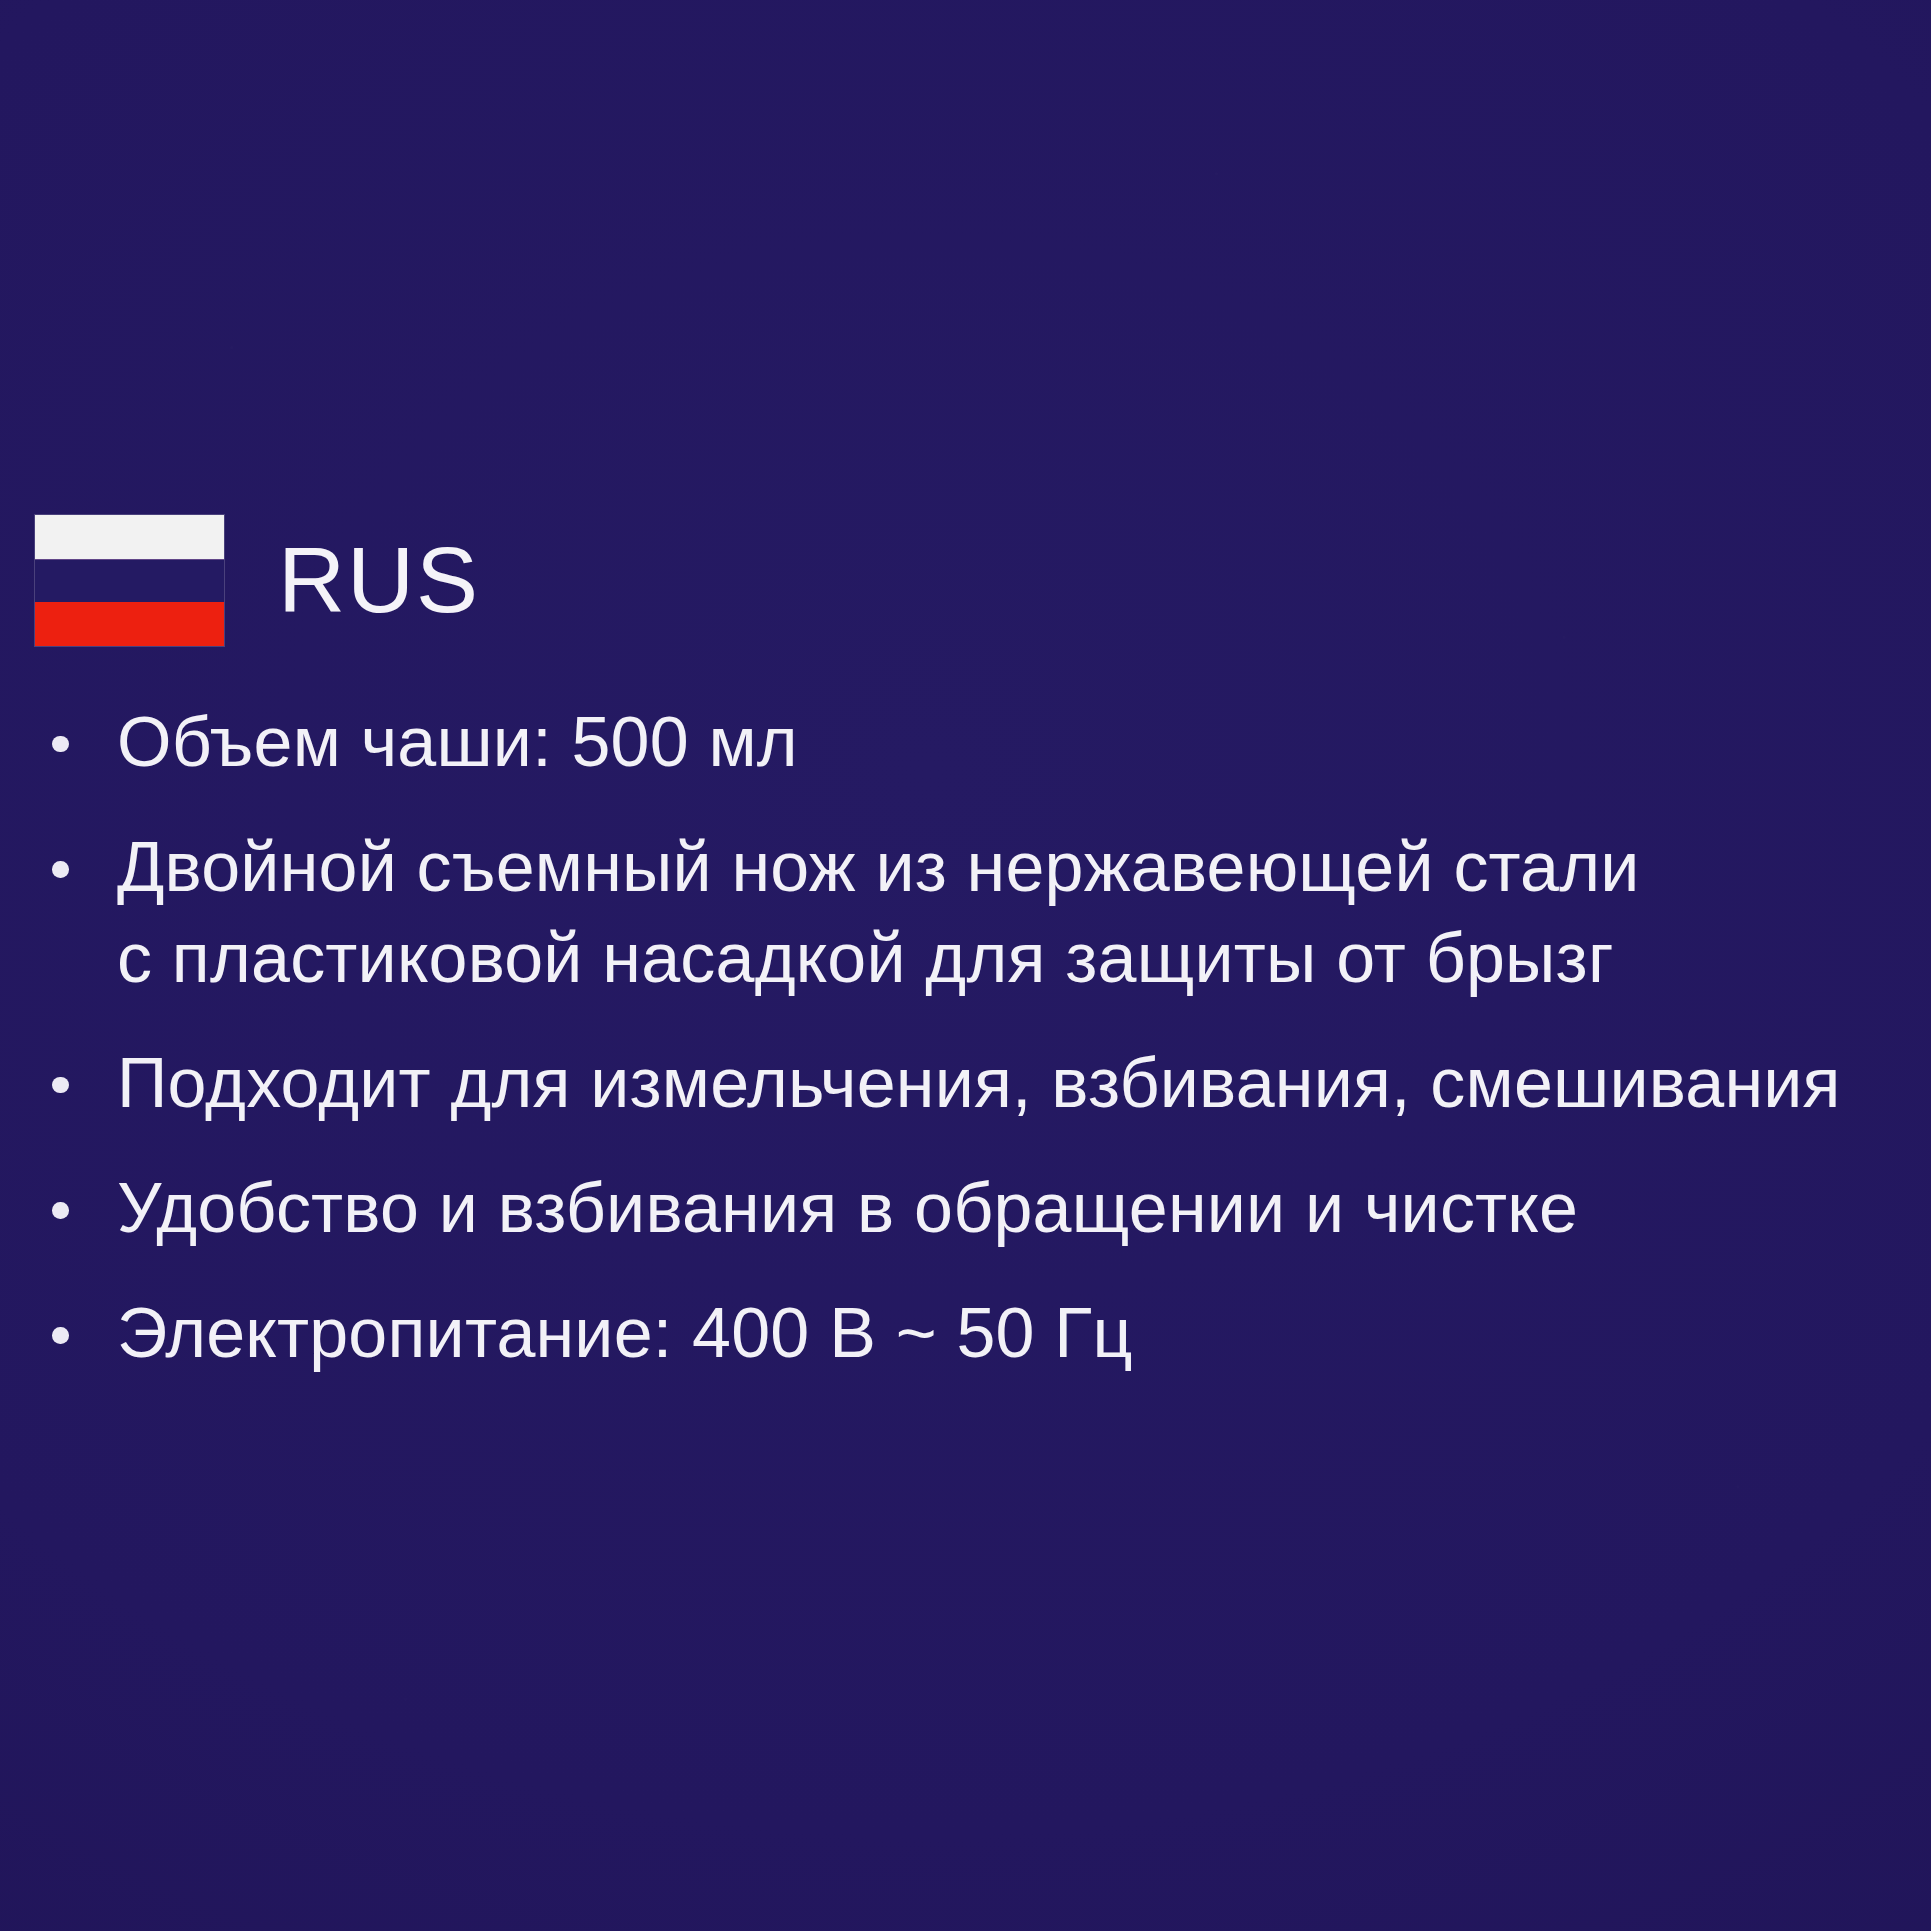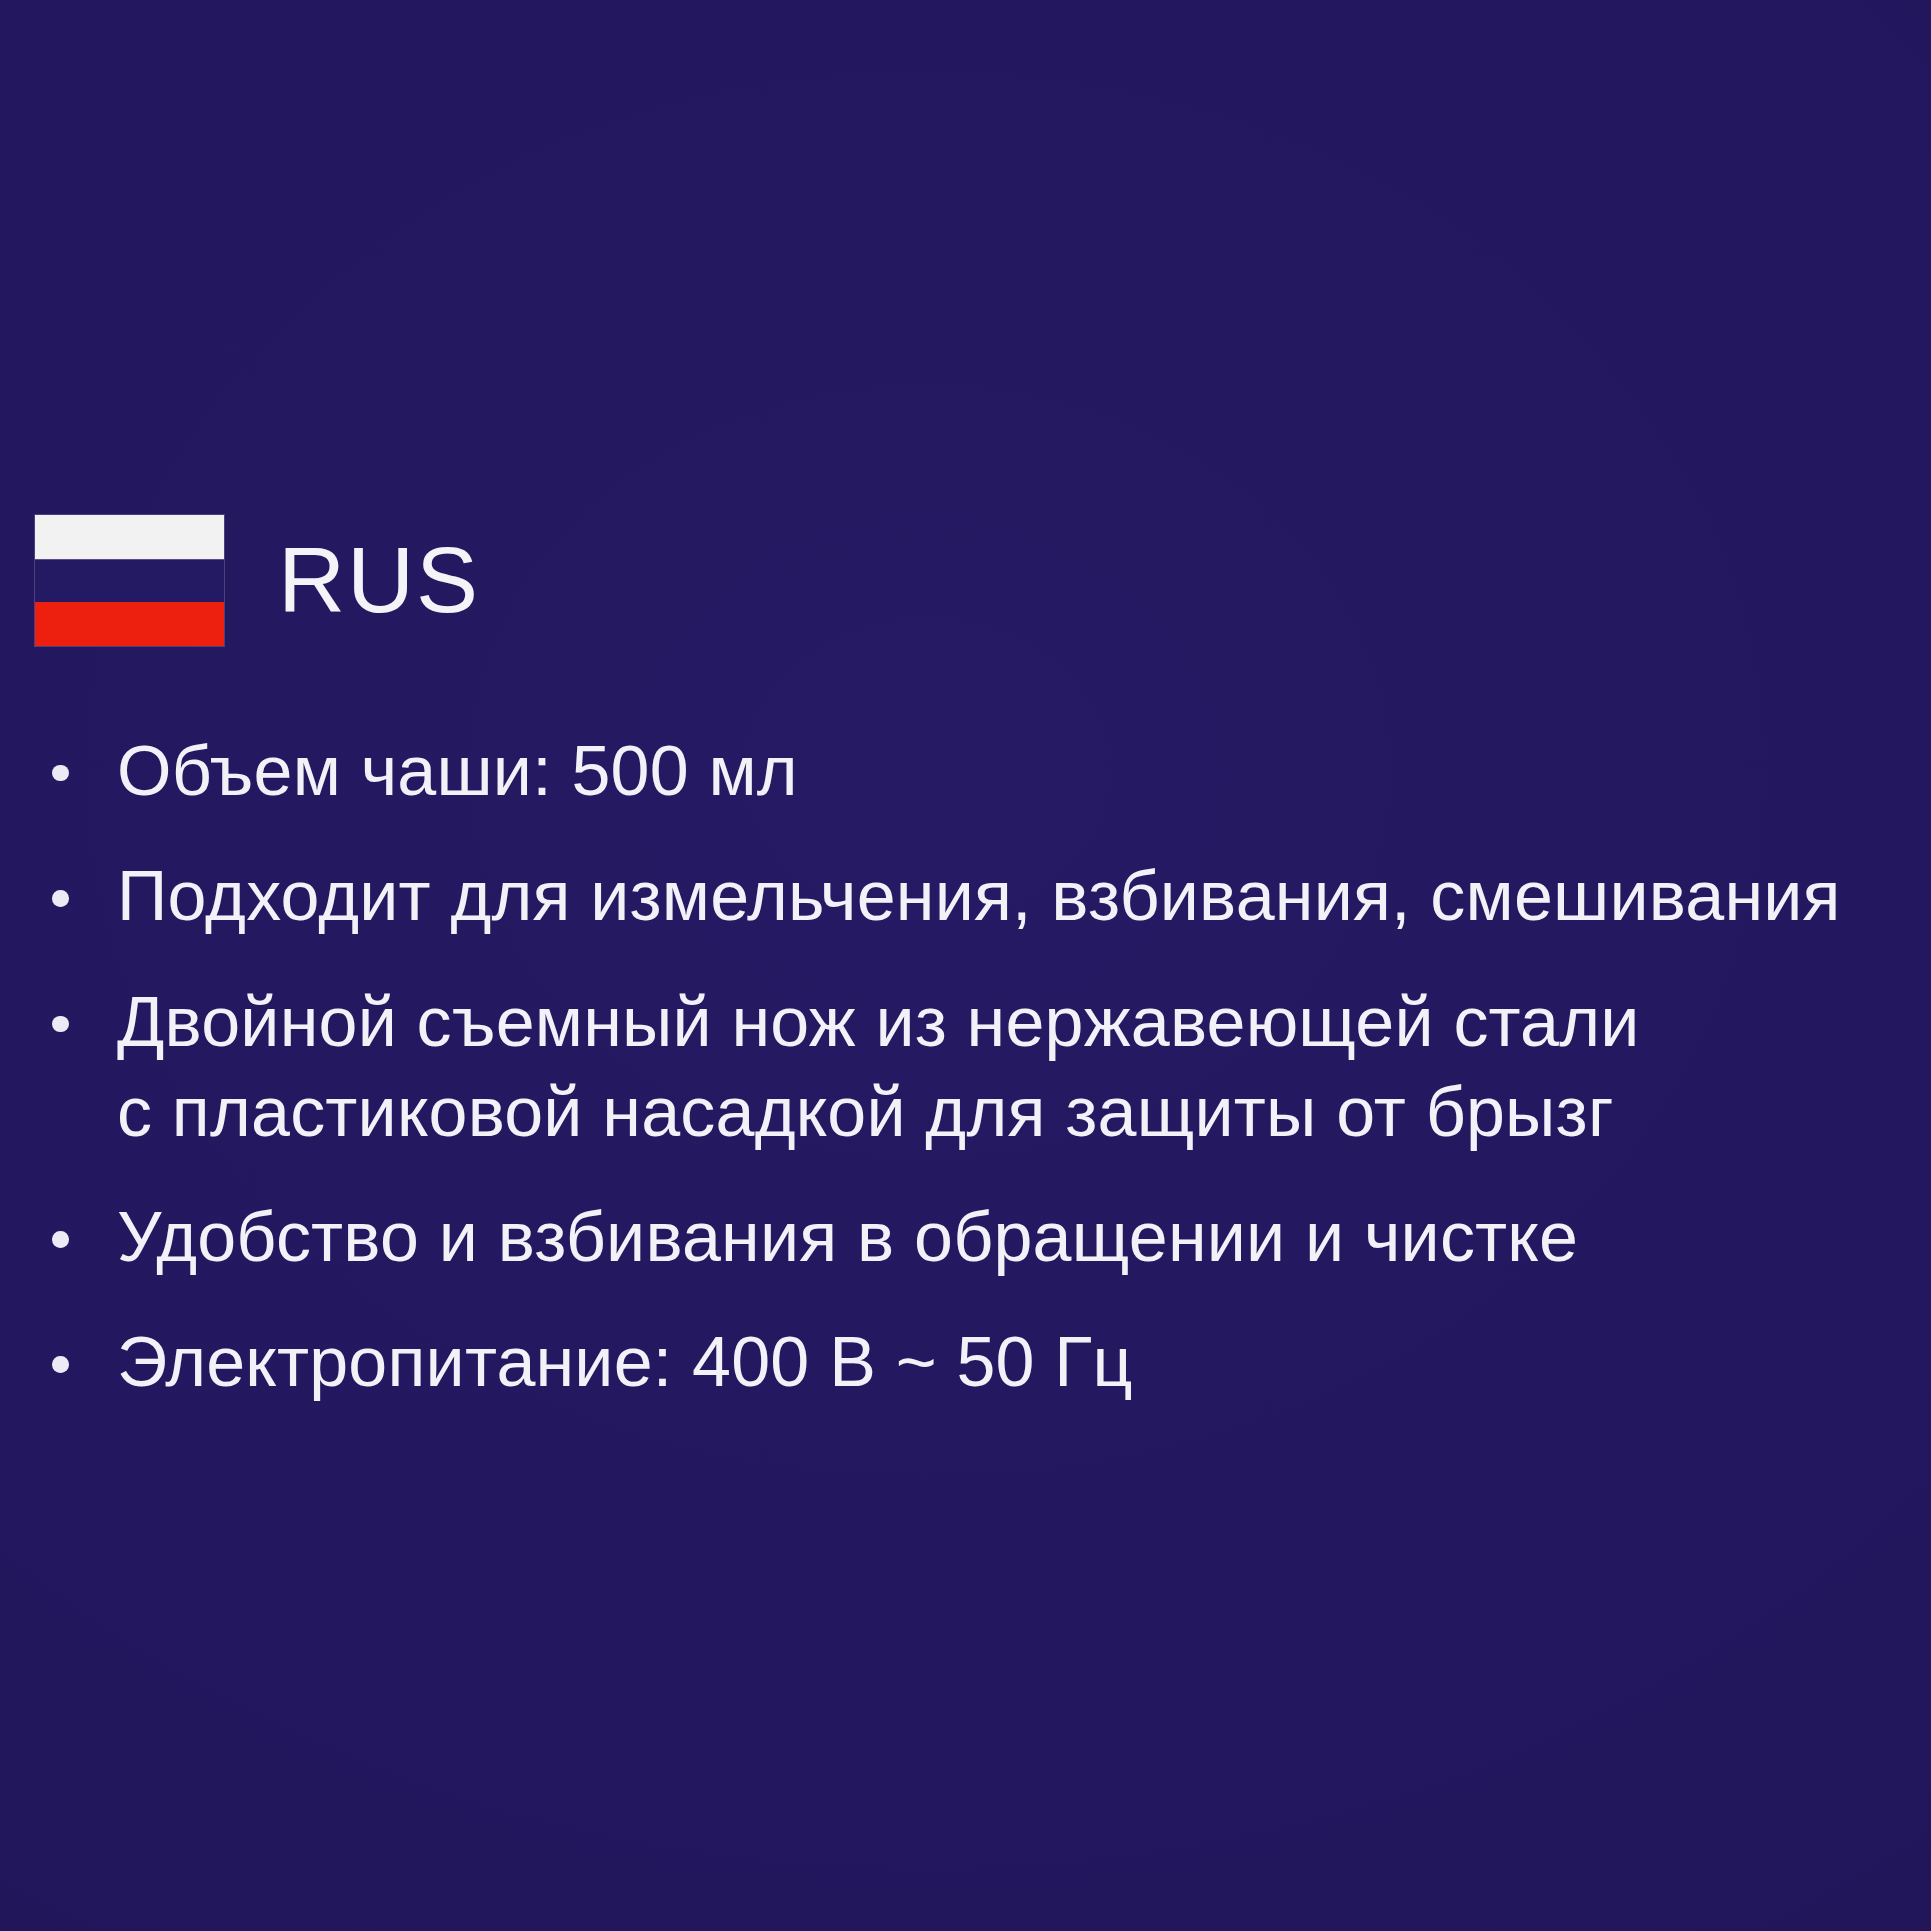--- a/index.html
+++ b/index.html
@@ -66,21 +66,21 @@
     line-height: 1;
     letter-spacing: 1.9px;
     font-weight: 400;
     white-space: nowrap;
   }
 
   
   #spec-list {
     position: absolute;
     left: 35px;
-    top: 726px;
+    top: 697px;
     width: 1863px;
     list-style: none;
     margin: 0;
     padding: 0;
   }
   #spec-list li {
     position: relative;
     padding-left: 82px;
     margin-bottom: 35px;
     color: #f2f1f7;
@@ -112,21 +112,21 @@
     <div id="flag">
       <div class="stripe stripe-white"></div>
       <div class="stripe stripe-blue"></div>
       <div class="stripe stripe-red"></div>
     </div>
     <div id="lang-code">RUS</div>
   </div>
 
   <ul id="spec-list">
     <li>Объем чаши: 500 мл</li>
-    <li>Подходит для измельчения, взбивания, смешивания</li>
     <li>Двойной съемный нож из нержавеющей стали
 с пластиковой насадкой для защиты от брызг</li>
+    <li>Подходит для измельчения, взбивания, смешивания</li>
     <li>Удобство и взбивания в обращении и чистке</li>
     <li>Электропитание: 400 В ~ 50 Гц</li>
   </ul>
 
 </div>
 
 
 </body></html>

